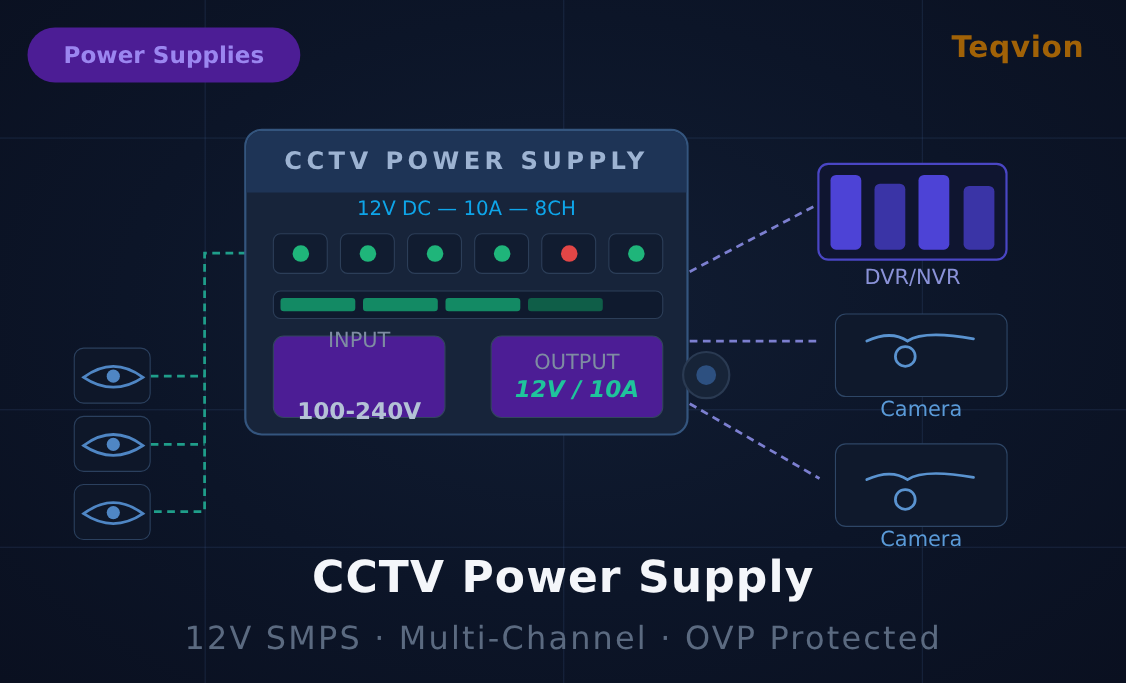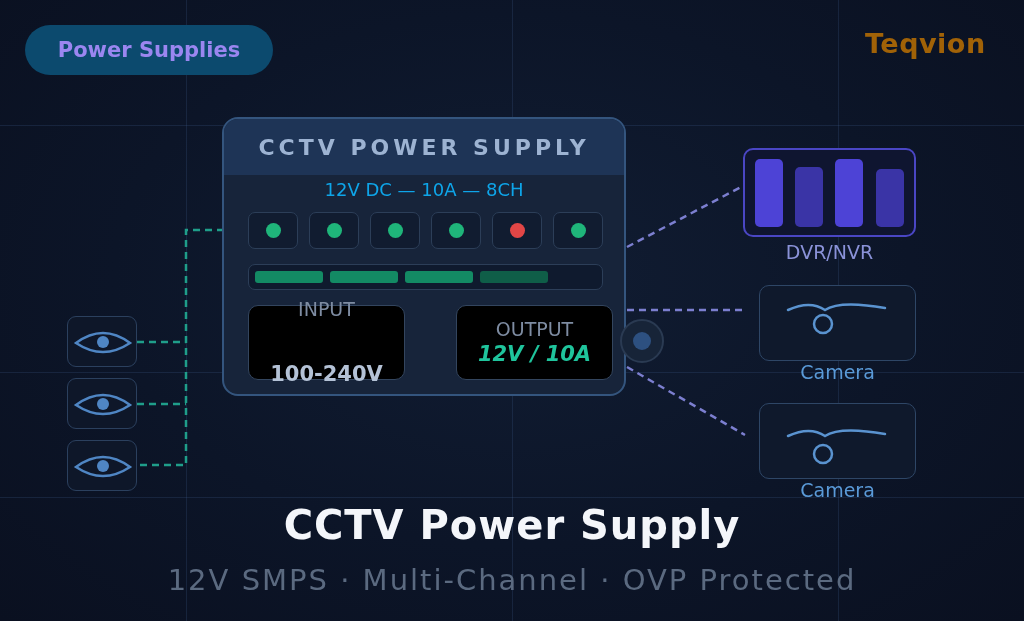--- a/index.html
+++ b/index.html
@@ -7,21 +7,21 @@
     width: 1024px; height: 621px; overflow: hidden; position: relative;
     background: radial-gradient(ellipse at 50% 45%, #111d33 0%, #0c1528 55%, #0a1020 100%);
     font-family: "DejaVu Sans", sans-serif;
   }
   .grid-line { position: absolute; background: rgba(70, 100, 150, 0.22); }
   .grid-h { left: 0; width: 1024px; height: 1px; }
   .grid-v { top: 0; height: 621px; width: 1px; }
 
   .category-pill {
     position: absolute; left: 25px; top: 25px; width: 248px; height: 50px;
-    border-radius: 25px; background: #0c4a6e;
+    border-radius: 25px; background: #4c1d95;
     display: flex; align-items: center; justify-content: center;
   }
   .category-pill span { color: #9b86f0; font-weight: bold; font-size: 21px; }
 
   .brand { position: absolute; left: 865px; top: 28px; color: #a16207; font-weight: bold; font-size: 27px; letter-spacing: 0.5px; }
 
   svg.wires { position: absolute; left: 0; top: 0; width: 1024px; height: 621px; }
 
   .psu-panel {
     position: absolute; left: 222px; top: 117px; width: 404px; height: 279px;
@@ -43,21 +43,21 @@
 
   .load-bar {
     position: absolute; left: 24px; top: 145px; width: 355px; height: 26px;
     border: 1.5px solid #2c3e58; border-radius: 7px; background: #0f1a2e; box-sizing: border-box;
     display: flex; align-items: center; gap: 7px; padding-left: 6px;
   }
   .load-seg { width: 68px; height: 12px; border-radius: 3px; }
 
   .io-box {
     position: absolute; top: 186px; width: 157px; height: 75px;
-    border: 1.5px solid #33455e; border-radius: 10px; background: #000000; box-sizing: border-box;
+    border: 1.5px solid #33455e; border-radius: 10px; background: #4c1d95; box-sizing: border-box;
     display: flex; flex-direction: column; align-items: center; justify-content: center;
   }
   .io-label { color: #7e8ca2; font-size: 19px; line-height: 22px; }
   .io-value { font-weight: bold; font-size: 21px; line-height: 28px; }
 
   .port-knob {
     position: absolute; left: 620px; top: 319px; width: 44px; height: 44px; border-radius: 50%;
     border: 2px solid #2a3a52; background: #172438; box-sizing: border-box;
     display: flex; align-items: center; justify-content: center;
   }
@@ -151,21 +151,21 @@
     <div class="load-seg" style="background: rgb(19, 138, 100);"></div>
     <div class="load-seg" style="background: rgb(19, 138, 100);"></div>
     <div class="load-seg" style="background: rgb(19, 138, 100);"></div>
     <div class="load-seg" style="background: rgb(15, 94, 72);"></div>
   </div>
 
   <div class="io-box" style="left:24px">
     <div class="io-label">INPUT</div>
     <div class="io-value" style="color: rgb(180, 194, 214); margin-top: 40px;">100-240V</div>
   </div>
-  <div class="io-box" style="left:232px">
+  <div class="io-box" style="left:222px">
     <div class="io-label">OUTPUT</div>
     <div class="io-value" style="color: rgb(31, 196, 156); font-style: italic;">12V / 10A</div>
   </div>
 </div>
 
 <div class="port-knob">
     <div></div>
   </div>
 
 <div class="dvr-box">

